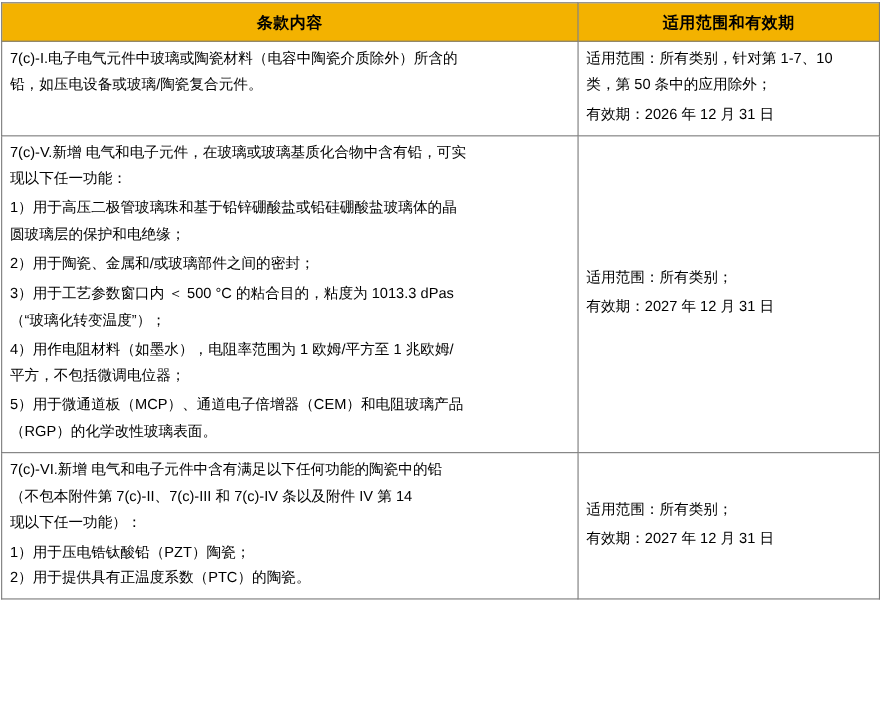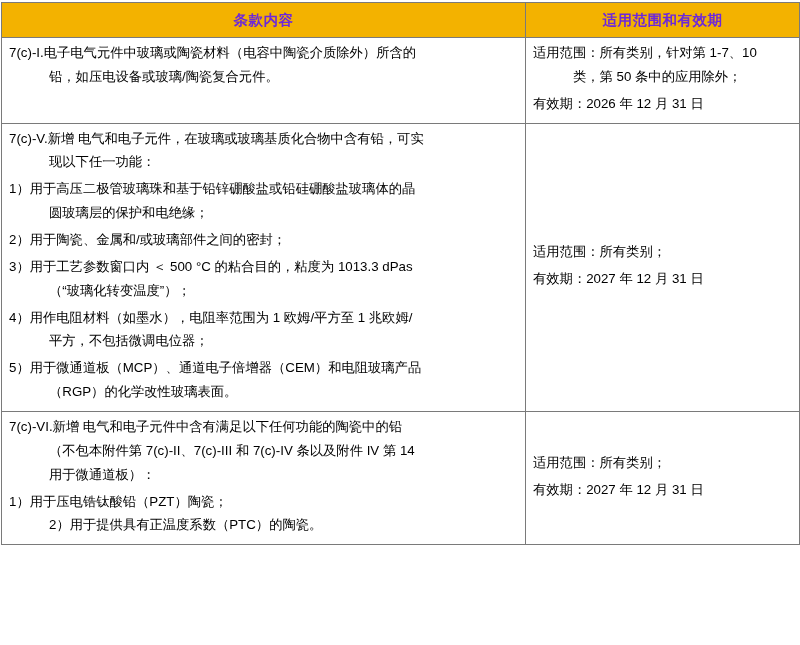--- a/index.html
+++ b/index.html
@@ -18,21 +18,21 @@
     border-collapse: collapse;
     width: 798px;
     margin: 2px 0 0 1px;
     table-layout: fixed;
   }
   table.spec-table col.c1 { width: 524px; }
   table.spec-table col.c2 { width: 274px; }
   table.spec-table th {
     background: #f2b705;
     background: #f3b200;
-    color: #6d28d9;
+    color: #000000;
     font-size: 14.5px;
     font-weight: bold;
     text-align: center;
     border: 1px solid #7a7a7a;
     height: 30px;
     padding: 2px 4px;
     letter-spacing: 0.5px;
   }
   table.spec-table td {
     border: 1px solid #7a7a7a;
@@ -43,21 +43,20 @@
   }
   table.spec-table td.right-cell {
     vertical-align: middle;
   }
   .para {
     margin: 0;
     padding: 0;
   }
   .para + .para {
     margin-top: 1px;
-    margin-left: 40px;
   }
   .gap {
     height: 4px;
   }
 </style>
 </head>
 <body>
 
 <table class="spec-table">
   <colgroup>
@@ -105,21 +104,21 @@
       <td class="right-cell">
         <div class="para">适用范围：所有类别；</div>
         <div class="gap"></div>
         <div class="para">有效期：2027 年 12 月 31 日</div>
       </td>
     </tr>
     <tr>
       <td class="left-cell">
         <div class="para">7(c)-VI.新增 电气和电子元件中含有满足以下任何功能的陶瓷中的铅</div>
         <div class="para">（不包本附件第 7(c)-II、7(c)-III 和 7(c)-IV 条以及附件 IV 第 14</div>
-        <div class="para">用于微通道板）：</div>
+        <div class="para">现以下任一功能）：</div>
         <div class="gap"></div>
         <div class="para">1）用于压电锆钛酸铅（PZT）陶瓷；</div>
         <div class="para">2）用于提供具有正温度系数（PTC）的陶瓷。</div>
       </td>
       <td class="right-cell">
         <div class="para">适用范围：所有类别；</div>
         <div class="gap"></div>
         <div class="para">有效期：2027 年 12 月 31 日</div>
       </td>
     </tr>

